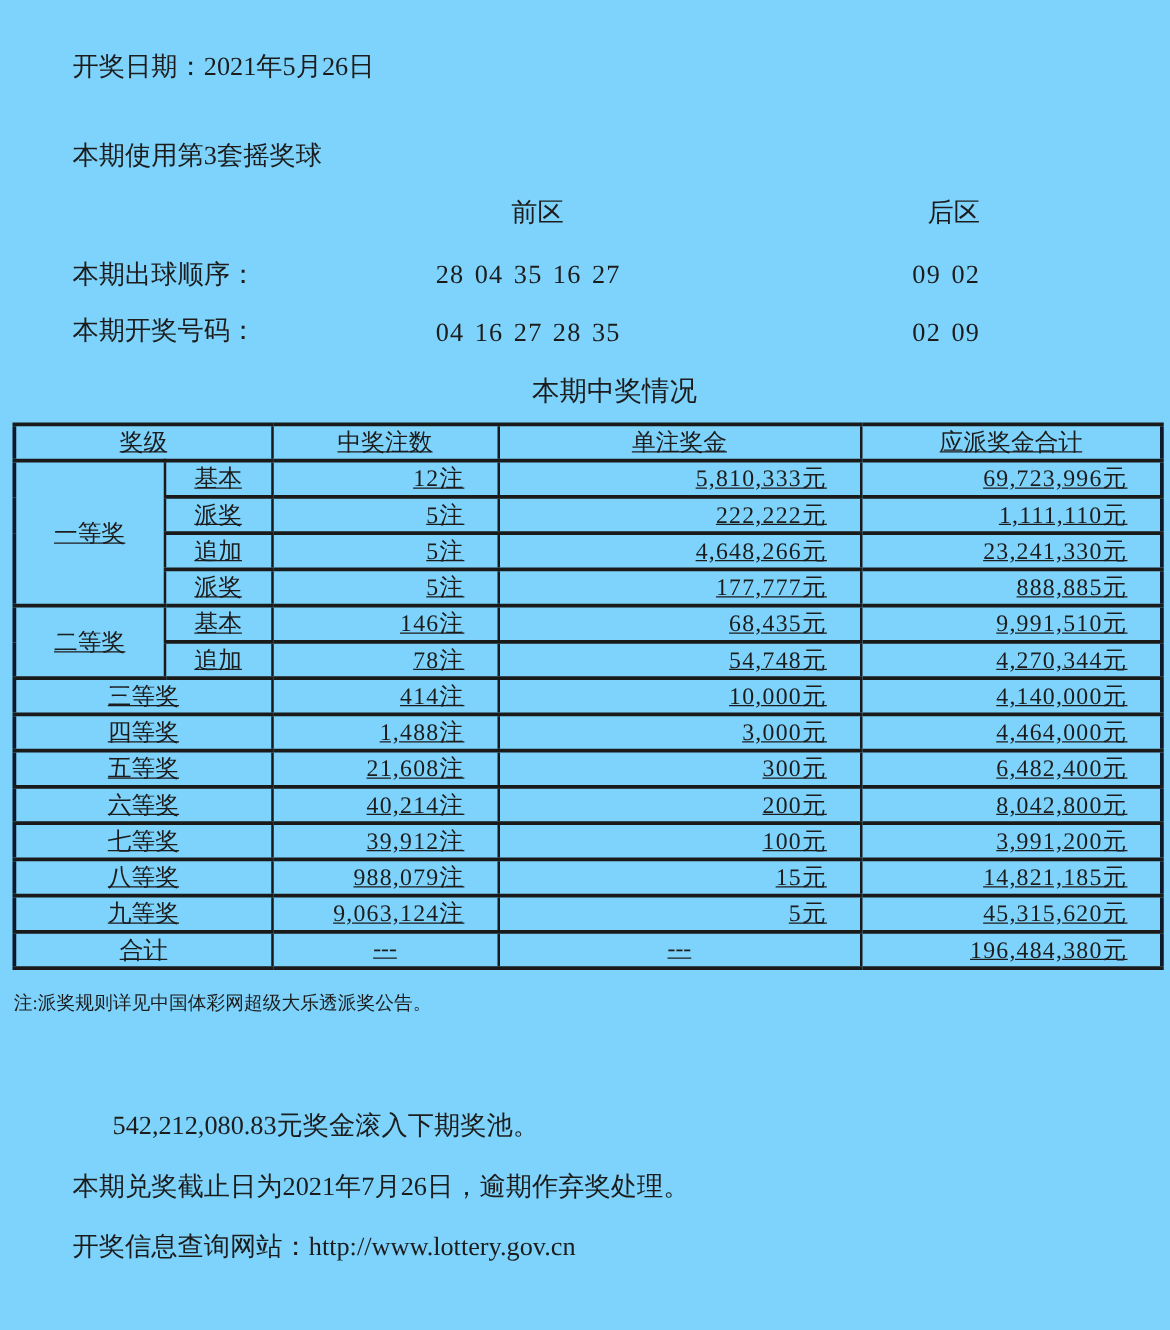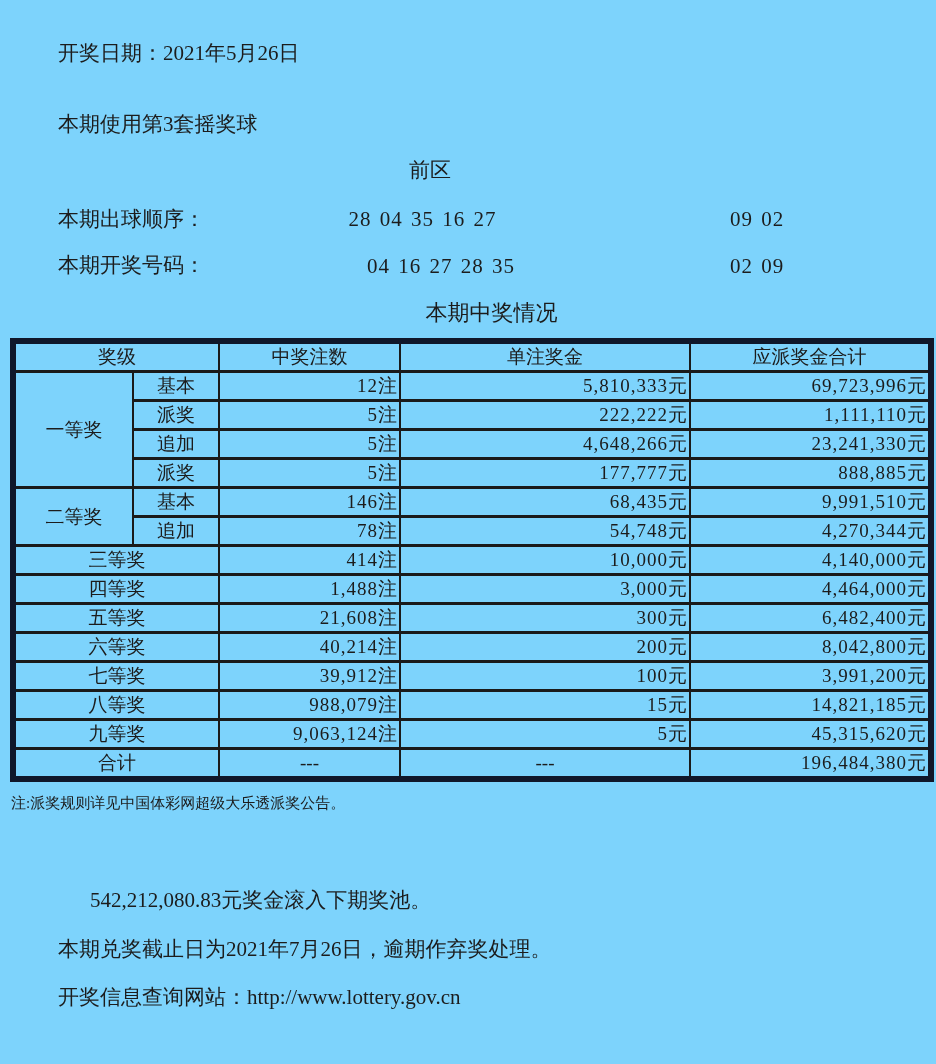--- a/index.html
+++ b/index.html
@@ -23,54 +23,56 @@
   .nums { word-spacing: 2px; letter-spacing: 1px; }
 
   .table-title { font-size: 22px; line-height: 22px; width: 936px; left: 0; text-align: center; padding-left: 47px; }
 
   table.prize-table {
     position: absolute; left: 10px; top: 338px;
     width: 918px;
     border-collapse: collapse;
     table-layout: fixed;
     font-size: 19px;
-    border: 6px solid #0f172a;
+    border: 3px solid #0f172a;
+    text-decoration: underline;
   }
   table.prize-table th, table.prize-table td {
     border: 2px solid #1a1a1a;
     border-top-width: 3px; border-bottom-width: 3px;
     padding: 0;
     height: 26px;
     text-align: center;
     font-weight: normal;
     overflow: hidden;
   }
   table.prize-table td.num {
     text-align: right;
-    padding-right: 1px;
+    padding-right: 26px;
     letter-spacing: 1px;
   }
   table.prize-table td.dash { text-align: center; letter-spacing: 0; }
 </style>
 </head>
 <body>
 
 <div class="page">
 
   <div class="abs t" style="left:58px; top:43px;">开奖日期：2021年5月26日</div>
   <div class="abs t" style="left:58px; top:114px;">本期使用第3套摇奖球</div>
 
   <div class="abs t ctr" style="left:330px; top:160px; width:200px;">前区</div>
+  <div class="abs t ctr" style="left:663px; top:160px; width:200px;">后区</div>
 
   <div class="abs t" style="left:58px; top:209px;">本期出球顺序：</div>
   <div class="abs t ctr nums" style="left:330px; top:209px; width:185px;">28 04 35 16 27</div>
   <div class="abs t ctr nums" style="left:663px; top:209px; width:188px;">09 02</div>
 
   <div class="abs t" style="left:58px; top:256px;font-family:Liberation Mono, monospace;">本期开奖号码：</div>
-  <div class="abs t ctr nums" style="left:330px; top:256px; width:185px;text-align:right;">04 16 27 28 35</div>
+  <div class="abs t ctr nums" style="left:330px; top:256px; width:185px;">04 16 27 28 35</div>
   <div class="abs t ctr nums" style="left:663px; top:256px; width:188px;">02 09</div>
 
   <div class="abs table-title" style="top:302px;">本期中奖情况</div>
 
   <table class="prize-table">
     <colgroup>
       <col style="width:120px">
         <col style="width:86px">
         <col style="width:181px">
       <col style="width:290px">

